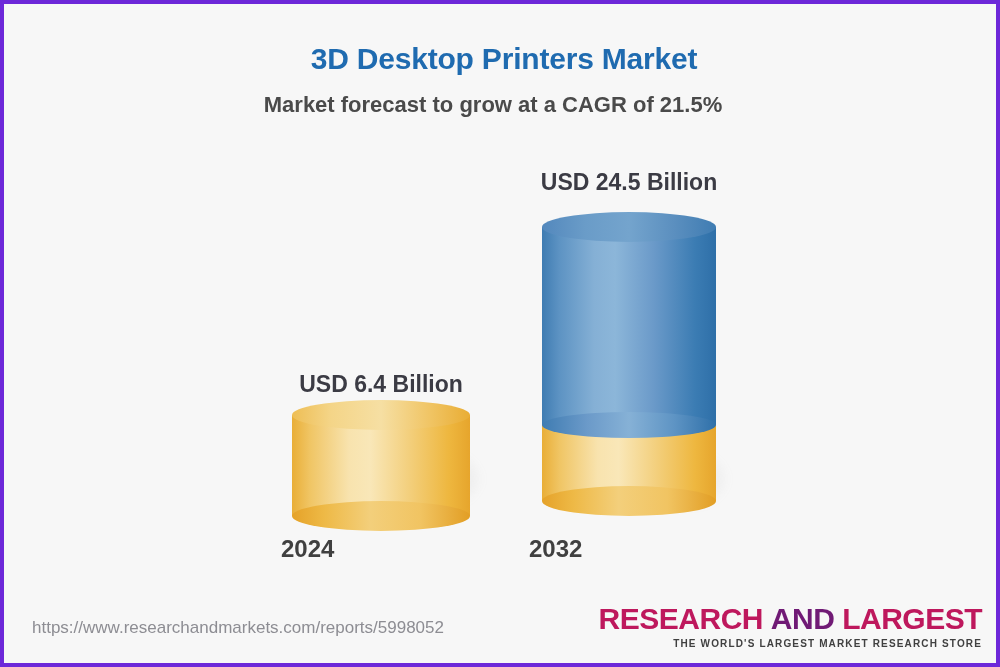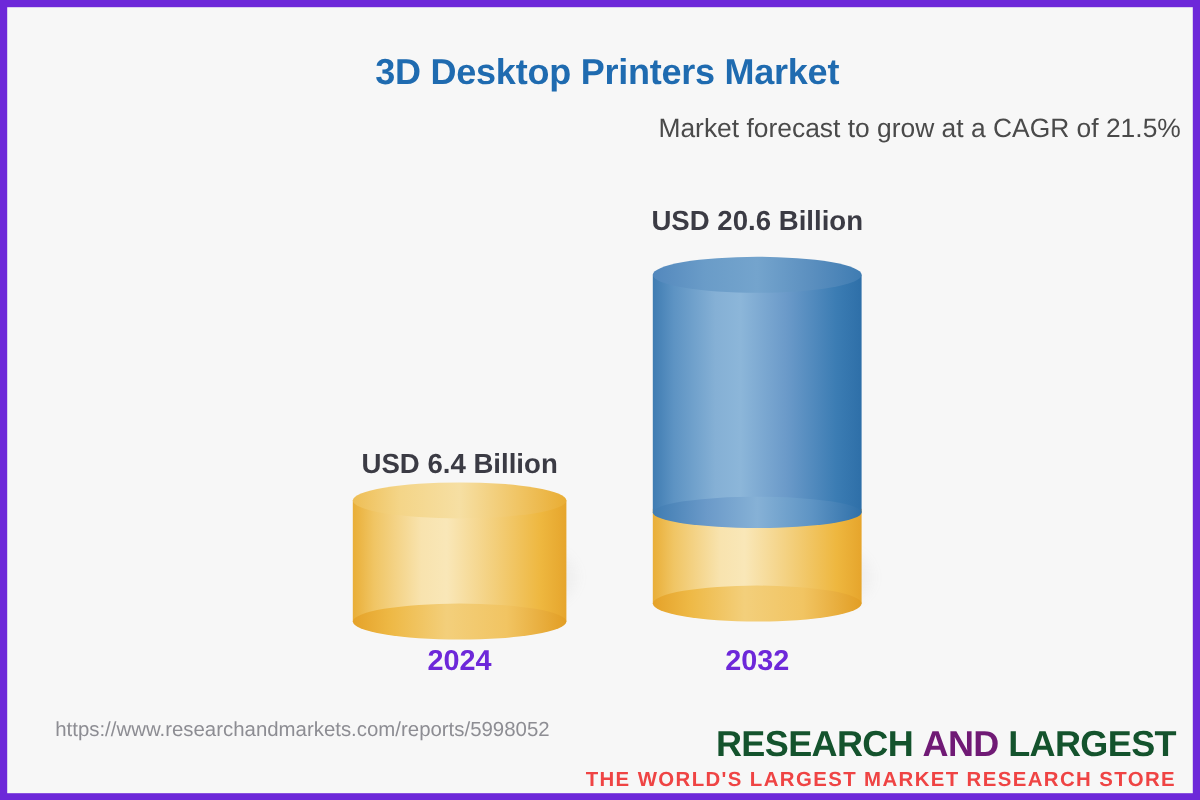--- a/index.html
+++ b/index.html
@@ -9,66 +9,65 @@
   }
   body {
     font-family: "Liberation Sans", sans-serif;
   }
   #canvas {
     position: relative;
     width: 1000px;
     height: 667px;
     background: #f7f7f7;
     box-sizing: border-box;
-    border: 6px solid #6d28d9;
+    border: 4px solid #6d28d9;
     overflow: hidden;
   }
 
   
   #chart-title {
     position: absolute;
     left: 0;
     top: 38px;
     width: 1000px;
     text-align: center;
     font-size: 30px;
     font-weight: bold;
     color: #1f6bb0;
     letter-spacing: -0.2px;
   }
   #chart-subtitle {
     position: absolute;
     left: 0;
     top: 88px;
     width: 978px;
-    text-align: right;
+    text-align: center;
     font-size: 22px;
-    font-weight: normal;
+    font-weight: bold;
     color: #4a4a4a;
   }
 
   
   .value-label {
     position: absolute;
     text-align: center;
     font-size: 23px;
     font-weight: bold;
     color: #3b3b44;
     white-space: nowrap;
   }
   #value-label-2024 { left: 277px; top: 367px; width: 200px; }
   #value-label-2030 { left: 525px; top: 165px; width: 200px; }
 
   
   .year-label {
     position: absolute;
-    text-align: center;
     font-size: 24px;
     font-weight: bold;
-    color: #6d28d9;
+    color: #404040;
   }
   #year-label-2024 { left: 277px; top: 531px; width: 200px; }
   #year-label-2030 { left: 525px; top: 531px; width: 200px; }
 
   
   .cylinder {
     position: absolute;
   }
 
   
@@ -152,46 +151,45 @@
     height: 26px;
     border-radius: 50% / 50%;
     background: linear-gradient(to right,
       #3f7cb2 0%, #6b9ac9 26%, #86b1d6 50%, #5e94c4 76%, #2f70a9 100%);
   }
 
   
   #footer-url {
     position: absolute;
     left: 28px;
-    top: 592px;
+    top: 614px;
     font-size: 17px;
     color: #8d8d93;
     white-space: nowrap;
-    margin-left: 12px;
   }
   #brand-logo {
     position: absolute;
     right: 14px;
     top: 600px;
     text-align: right;
   }
   #brand-wordmark {
     font-size: 30px;
     font-weight: bold;
     letter-spacing: -0.5px;
     line-height: 1;
     white-space: nowrap;
   }
-  .brand-blue { color: #14532d; margin-top: 14px; }
+  .brand-blue { color: #be185d; margin-top: 14px; }
   .brand-gold { color: #701a75; }
   #brand-tagline {
     margin-top: 4px;
-    font-size: 17px;
-    font-weight: bold;
-    color: #ef4444;
+    font-size: 10px;
+    font-weight: bold;
+    color: #404040;
     letter-spacing: 1.15px;
     white-space: nowrap;
   }
 </style>
 </head>
 <body>
 
 <div id="canvas">
 
   <div id="chart-title">3D Desktop Printers Market</div>
@@ -219,21 +217,21 @@
 
     <div class="cyl-cap cap-bottom-yellow" style="top:274px;"></div>
 
     <div class="cyl-body cyl-body-blue" style="top:15px; height:198px;"></div>
 
     <div class="cap-inner-divider" style="top:200px;"></div>
 
     <div class="cyl-cap cap-top-blue" style="top:0px;"></div>
   </div>
 
-  <div id="value-label-2030" class="value-label">USD 20.6 Billion</div>
+  <div id="value-label-2030" class="value-label">USD 24.5 Billion</div>
 
   <div id="year-label-2030" class="year-label">2032</div>
 
   <div id="footer-url">https://www.researchandmarkets.com/reports/5998052</div>
 
   <div id="brand-logo">
     <div id="brand-wordmark">
       <span class="brand-blue">RESEARCH</span><span class="brand-blue">&nbsp;</span><span class="brand-gold">AND</span><span class="brand-blue">&nbsp;</span><span class="brand-blue">LARGEST</span>
     </div>
     <div id="brand-tagline">THE WORLD'S LARGEST MARKET RESEARCH STORE</div>

